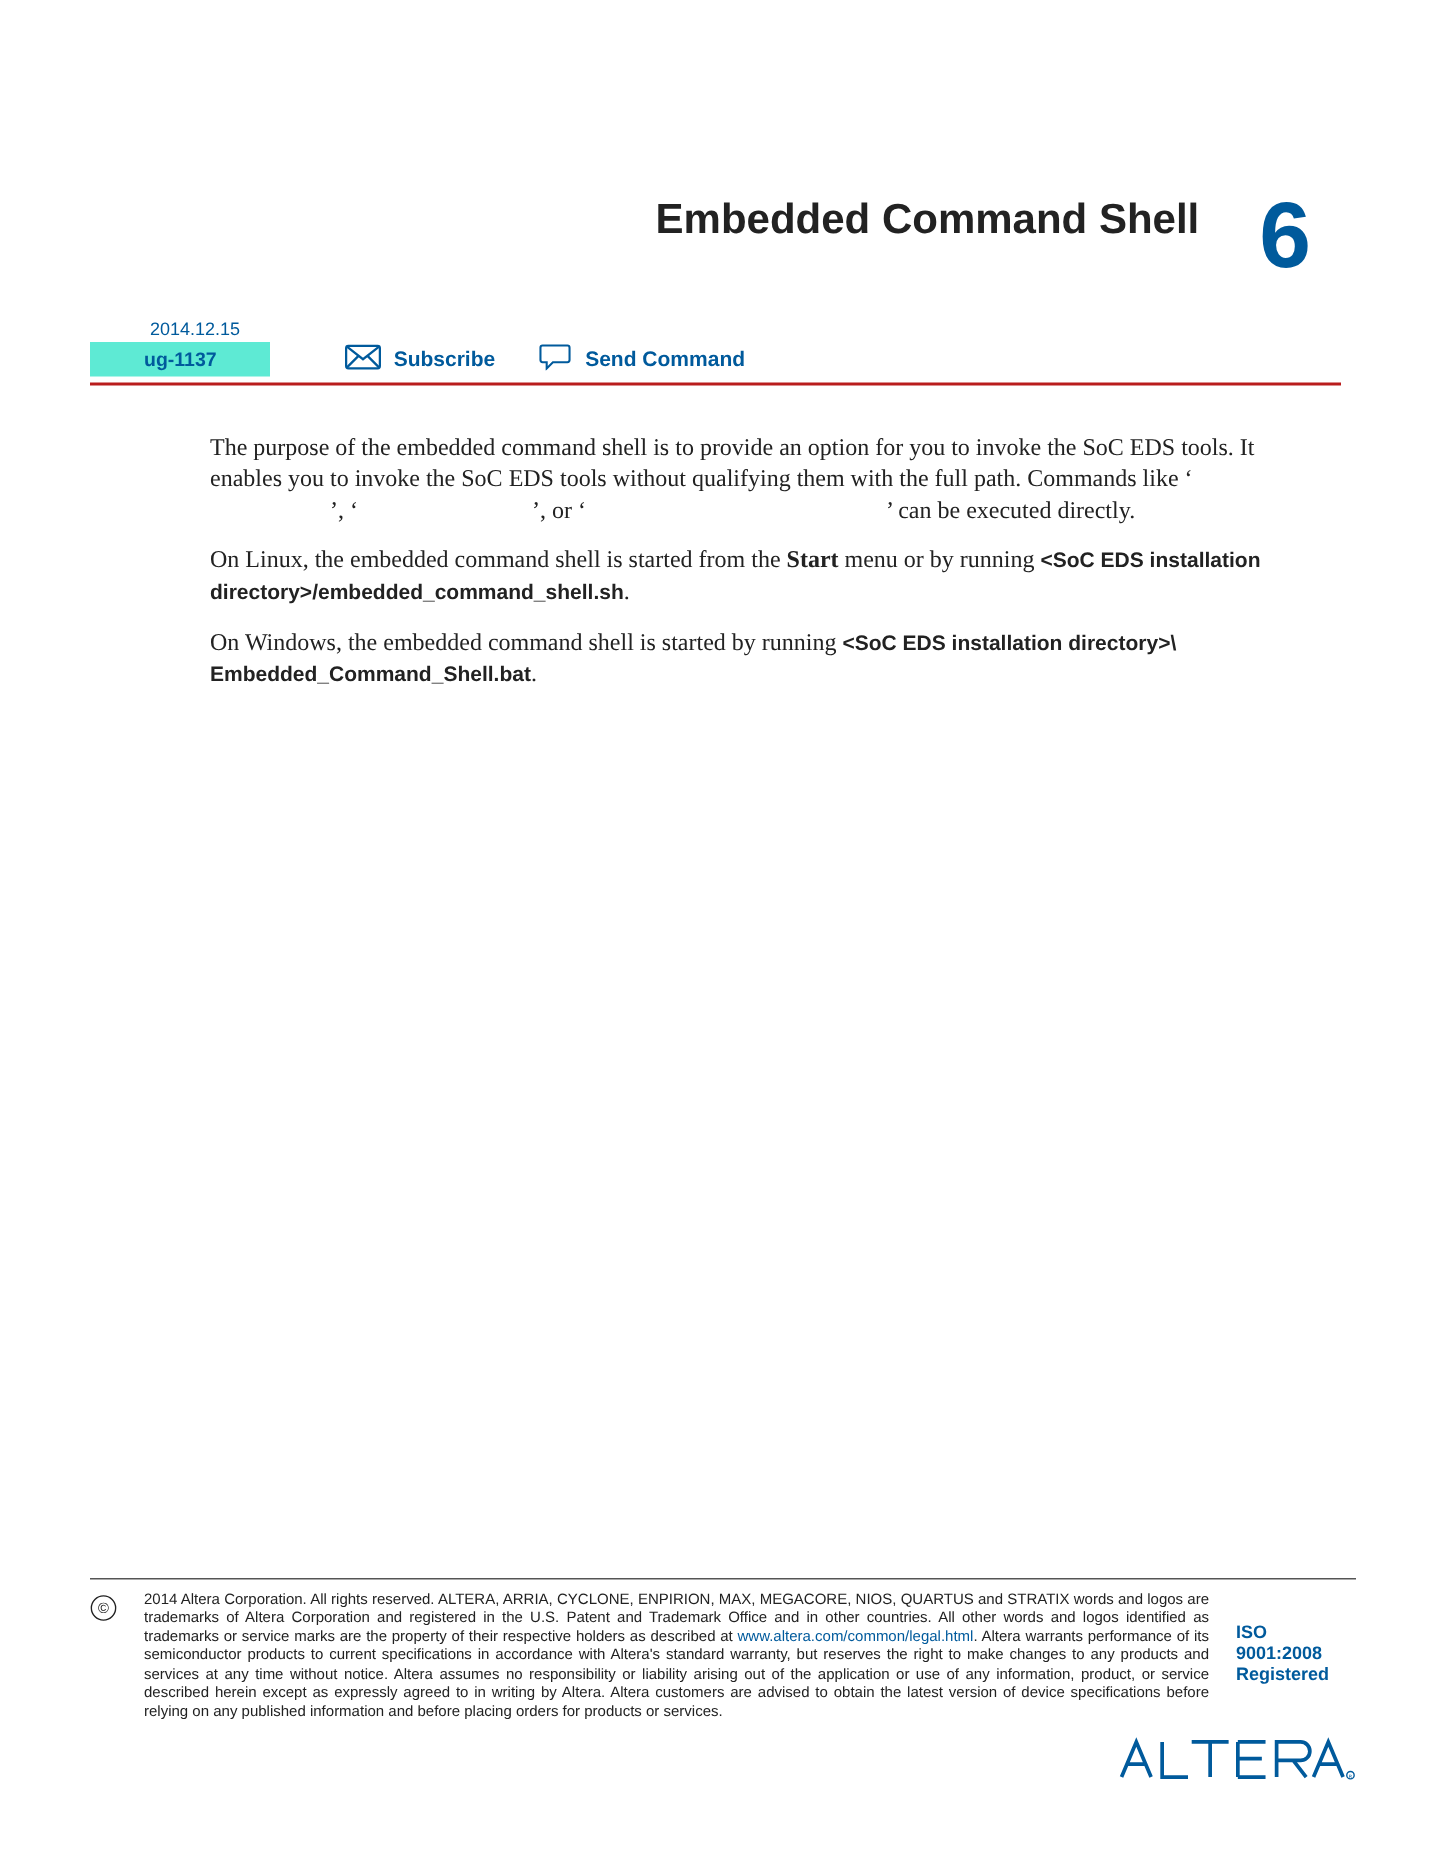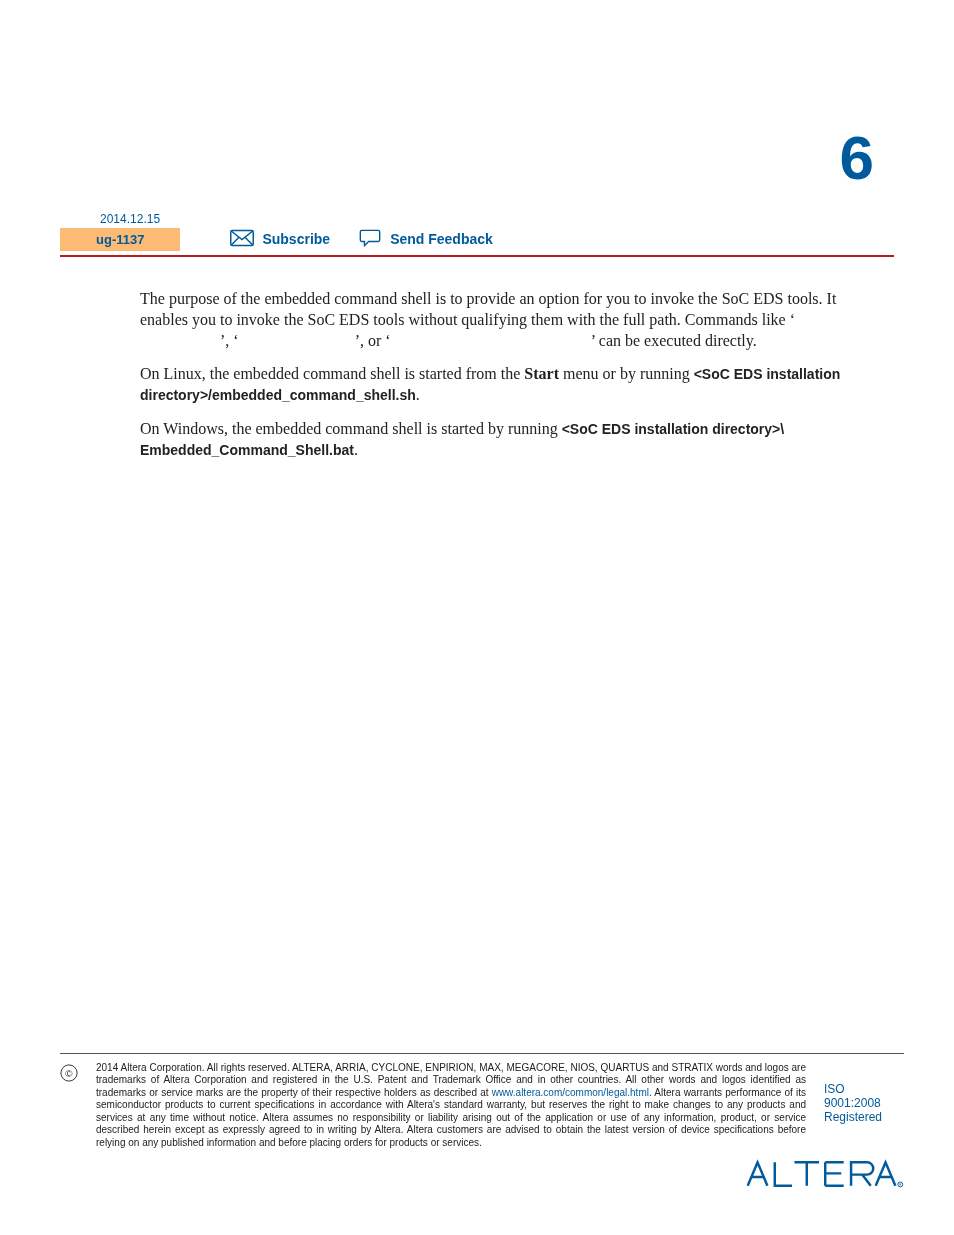--- a/index.html
+++ b/index.html
@@ -50,21 +50,21 @@
     display: block;
     margin-bottom: 2px;
   }
   .meta-row {
     display: flex;
     align-items: center;
     gap: 0;
     padding-bottom: 4px;
   }
   .doc-id-box {
-    background: #fdba74;
+    background: #5eead4;
     color: #005a9c;
     font-weight: 700;
     font-size: 13px;
     font-family: "Myriad Pro", "Segoe UI", Arial, Helvetica, sans-serif;
     padding: 4px 36px 4px 36px;
     margin-right: 50px;
   }
   .meta-link {
     display: inline-flex;
     align-items: center;
@@ -120,21 +120,21 @@
     font-size: 10px;
     line-height: 1.25;
     font-family: "Myriad Pro", "Segoe UI", Arial, Helvetica, sans-serif;
     text-align: justify;
     flex: 1;
   }
   .footer-text a { color: #005a9c; text-decoration: none; }
   .iso-block {
     font-family: "Myriad Pro", "Segoe UI", Arial, Helvetica, sans-serif;
     font-size: 12px;
-    font-weight: 400;
+    font-weight: 700;
     color: #005a9c;
     text-align: left;
     width: 80px;
     flex-shrink: 0;
     margin-top: 20px;
   }
   .logo-row {
     display: flex;
     justify-content: flex-end;
     margin-top: 8px;
@@ -145,20 +145,21 @@
     color: #444;
     margin-top: 14px;
   }
   .altera-logo svg { width: 160px; height: 34px; }
 </style>
 </head>
 <body>
 
 <div class="header-block">
   <div class="title-row">
+    <div class="page-title">Embedded Command Shell</div>
     <div class="chapter-num">6</div>
   </div>
   <div class="meta-block">
     <span class="date">2014.12.15</span>
     <div class="meta-row">
       <span class="doc-id-box">ug-1137</span>
       <a class="meta-link">
         <span>
           <svg viewBox="0 0 32 22">
               <rect x="1" y="1" width="30" height="20" rx="2" fill="none" stroke="#005a9c" stroke-width="2"></rect>
@@ -167,21 +168,21 @@
             </svg>
         </span>
         <span>Subscribe</span>
       </a>
       <a class="meta-link">
         <span>
           <svg viewBox="0 0 32 26">
               <path d="M4 2 h24 a2 2 0 0 1 2 2 v12 a2 2 0 0 1 -2 2 h-14 l-6 6 v-6 h-4 a2 2 0 0 1 -2 -2 v-12 a2 2 0 0 1 2 -2 z" fill="none" stroke="#005a9c" stroke-width="2"></path>
             </svg>
         </span>
-        <span>Send Feedback</span>
+        <span>Send Command</span>
       </a>
     </div>
   </div>
 </div>
 
 <div class="content">
   <p>
     <span>The purpose of the embedded command shell is to provide an option for you to invoke the SoC EDS tools. It enables you to invoke the SoC EDS tools without qualifying them with the full path. Commands like ‘</span><span class="mono-gap1"></span><span>’, ‘</span><span class="mono-gap2"></span><span>’, or ‘</span><span class="mono-gap3"></span><span>’ can be executed directly.</span>
   </p>
   <p>

